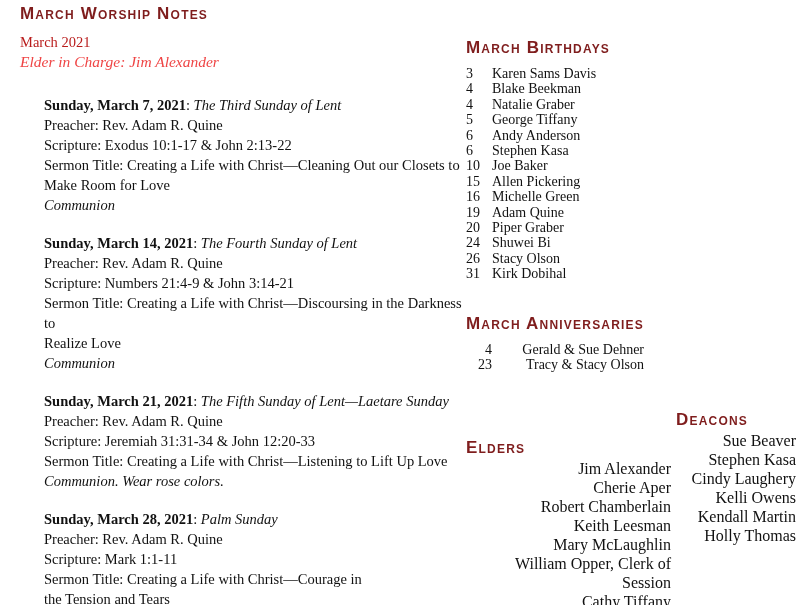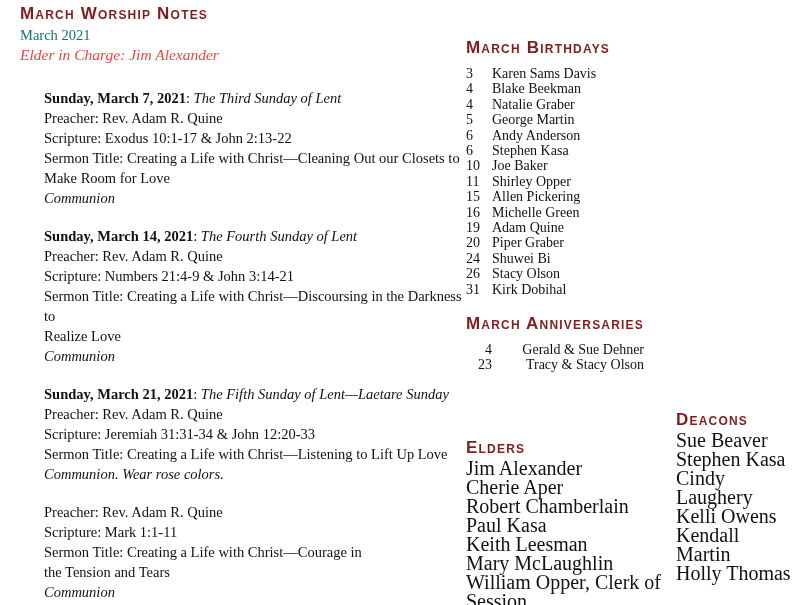--- a/index.html
+++ b/index.html
@@ -16,21 +16,21 @@
     font-family:"Liberation Sans", sans-serif;
     font-weight:bold;
     font-variant:small-caps;
     letter-spacing:1.2px;
     font-size:17px;
     color:#7f1d1d;
     line-height:19px;
   }
   
   .left-col { position:absolute; left:20px; top:4px; width:448px; }
-  .month-line { font-size:14.5px; line-height:16px; margin-top:4px; color:#0f766e; }
+  .month-line { font-size:14.5px; line-height:16px; margin-top:11px; color:#b91c1c; }
   .elder-line {
     font-style:italic;
     font-size:15.5px;
     line-height:17px;
     color:#ef4444;
     margin-top:3px;
   }
   .services { margin-top:25px;margin-left:24px; }
   .service { margin-bottom:18px; font-size:14.5px; }
   .service .line { line-height:20px; }
@@ -43,21 +43,21 @@
   .block { position:absolute; left:0; }
   .birthdays-block { top:0; }
   .anniversaries-block { top:276;text-align:right; }
   .anniversaries-block { top:276px; }
   .elders-block { top:400px; width:205px; }
   .deacons-block { left:210px; top:372px; width:120px; }
   .roster { margin-top:9px; font-size:14px; }
   .roster .row { display:flex; line-height:15.4px; }
   .roster .day { width:26px; flex:0 0 26px; }
   .roster .name { flex:1; }
-  .officer-list { margin-top:2px; font-size:20px; }
+  .officer-list { margin-top:2px; font-size:16px;text-align:right; }
   .officer-list .officer { line-height:19px; }
 </style>
 </head>
 <body>
 
 <div class="page">
 
   <div class="left-col">
     <div class="sc-heading">March Worship Notes</div>
     <div class="month-line">March 2021</div>
@@ -94,20 +94,21 @@
         <div>
 
         <div class="line">Preacher: Rev. Adam R. Quine</div>
             <div class="line">Scripture: Jeremiah 31:31-34 &amp; John 12:20-33</div>
             <div class="line">Sermon Title: Creating a Life with Christ—Listening to Lift Up Love</div>
           </div>
         <div class="svc-note">Communion. Wear rose colors.</div>
       </div>
 
       <div class="service">
+        <div class="svc-heading"><span class="svc-date">Sunday, March 28, 2021</span><span>: </span><span class="svc-name">Palm Sunday</span></div>
         <div>
 
         <div class="line">Preacher: Rev. Adam R. Quine</div>
             <div class="line">Scripture: Mark 1:1-11</div>
             <div class="line">Sermon Title: Creating a Life with Christ—Courage in</div>
             <div class="line">the Tension and Tears</div>
           </div>
         <div class="svc-note">Communion</div>
       </div>
 
@@ -130,42 +131,38 @@
             <span class="name">Blake Beekman</span>
           </div>
 
           <div class="row">
             <span class="day">4</span>
             <span class="name">Natalie Graber</span>
           </div>
 
           <div class="row">
             <span class="day">5</span>
-            <span class="name">George Martin</span>
+            <span class="name">George Tiffany</span>
           </div>
 
           <div class="row">
             <span class="day">6</span>
             <span class="name">Andy Anderson</span>
           </div>
 
           <div class="row">
             <span class="day">6</span>
             <span class="name">Stephen Kasa</span>
           </div>
 
           <div class="row">
             <span class="day">10</span>
             <span class="name">Joe Baker</span>
           </div>
 
-          <div class="row">
-            <span class="day">11</span>
-            <span class="name">Shirley Opper</span>
-          </div>
 
           <div class="row">
             <span class="day">15</span>
             <span class="name">Allen Pickering</span>
           </div>
 
           <div class="row">
             <span class="day">16</span>
             <span class="name">Michelle Green</span>
           </div>
@@ -213,21 +210,20 @@
         </div>
     </div>
 
     <div class="block elders-block">
       <div class="sc-heading">Elders</div>
       <div class="officer-list">
 
       <div class="officer">Jim Alexander</div>
           <div class="officer">Cherie Aper</div>
           <div class="officer">Robert Chamberlain</div>
-          <div class="officer">Paul Kasa</div>
           <div class="officer">Keith Leesman</div>
           <div class="officer">Mary McLaughlin</div>
           <div class="officer">William Opper, Clerk of Session</div>
           <div class="officer">Cathy Tiffany</div>
         </div>
     </div>
 
     <div class="block deacons-block">
       <div class="sc-heading">Deacons</div>
       <div class="officer-list">

